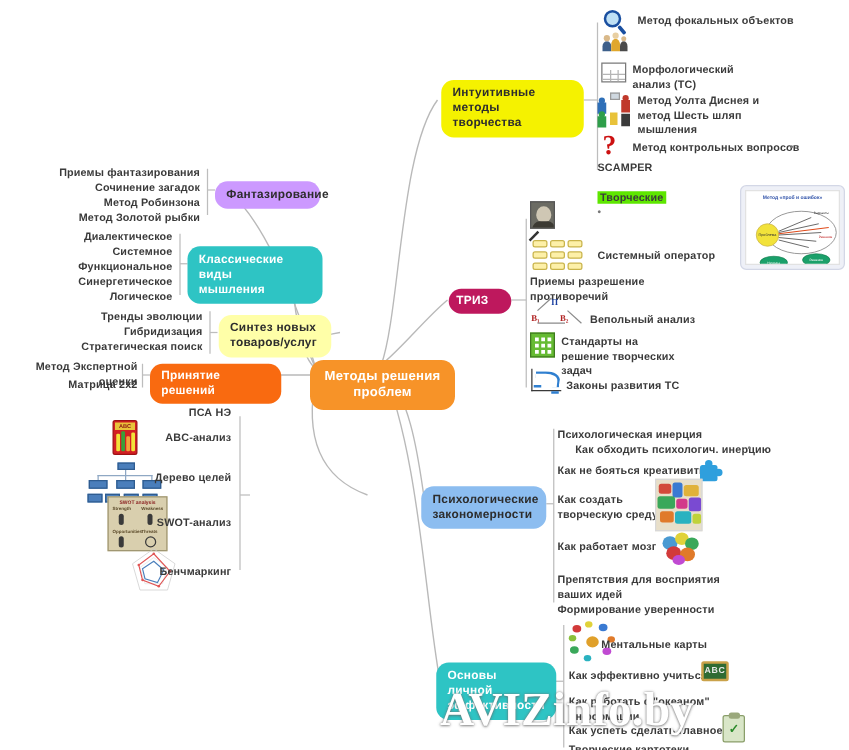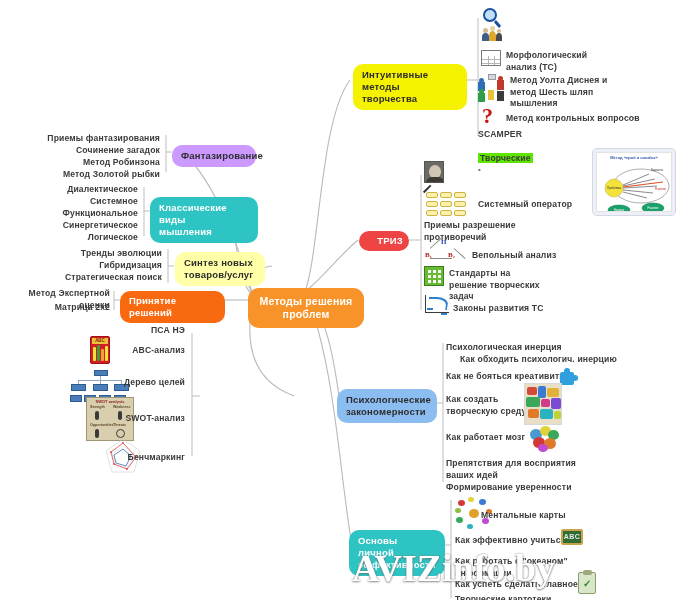--- a/index.html
+++ b/index.html
@@ -220,20 +220,21 @@
   <div class="node" id="central" style="left:248px; top:288px; width:116px;">Методы решения
 проблем</div>
 
   <div class="node" style="left:353px; top:64px; width:114px; background:#f5f200;">Интуитивные методы
 творчества</div>
 
   <span class="ico ico-magnifier" style="left:483px; top:8px;">
     <span class="glass"></span>
       <span class="handle"></span>
   </span>
+  <div class="leaf l" style="left:510px; top:11px; width:160px;">Метод фокальных объектов</div>
 
   <span class="ico ico-people" style="left:481px; top:28px;">
     <i style="left:1px;top:5px;width:7px;height:8px;background:#3d5f8a;"></i>
     <i style="left:2px;top:0px;width:5px;height:5px;background:#d9b98a;border-radius:50%;"></i>
     <i style="left:8px;top:3px;width:7px;height:10px;background:#e0a72c;"></i>
     <i style="left:9px;top:-2px;width:5px;height:5px;background:#e8cfa2;border-radius:50%;"></i>
     <i style="left:15px;top:5px;width:6px;height:8px;background:#4a4a4a;"></i>
     <i style="left:16px;top:1px;width:4px;height:4px;background:#d9b98a;border-radius:50%;"></i>
   </span>
 
@@ -292,21 +293,21 @@
   <div class="node" style="left:175px; top:252px; width:90px; background:#ffffa8; text-align:left;">Синтез новых
 товаров/услуг</div>
   <div class="leaf r" style="left:25px; top:248px; width:137px;">Тренды эволюции</div>
   <div class="leaf r" style="left:25px; top:260px; width:137px;">Гибридизация</div>
   <div class="leaf r" style="left:25px; top:272px; width:137px;">Стратегическая поиск</div>
 
   <div class="node" style="left:120px; top:291px; width:105px; background:#f96a10; color:#ffffff; text-align:left; padding:4px 9px;">Принятие решений</div>
   <div class="leaf r" style="left:0px; top:288px; width:110px;padding-left:17px;">Метод Экспертной оценки</div>
   <div class="leaf r" style="left:0px; top:302px; width:110px;">Матрица 2х2</div>
 
-  <div class="node" style="left:359px; top:231px; width:50px; background:#ef4444; color:#ffffff; text-align:right; padding:4px 6px;">ТРИЗ</div>
+  <div class="node" style="left:359px; top:231px; width:50px; background:#be185d; color:#ffffff; text-align:left; padding:4px 6px;">ТРИЗ</div>
 
   <span class="ico ico-portrait" style="left:424px; top:161px;">
     <span class="head"></span>
       <span class="body"></span>
   </span>
 
   <span class="ico ico-sysop" style="left:424px; top:189px;">
     <span class="slash"></span>
     <i style="left:2px;top:3px;"></i>
       <i style="left:16px;top:3px;"></i>

